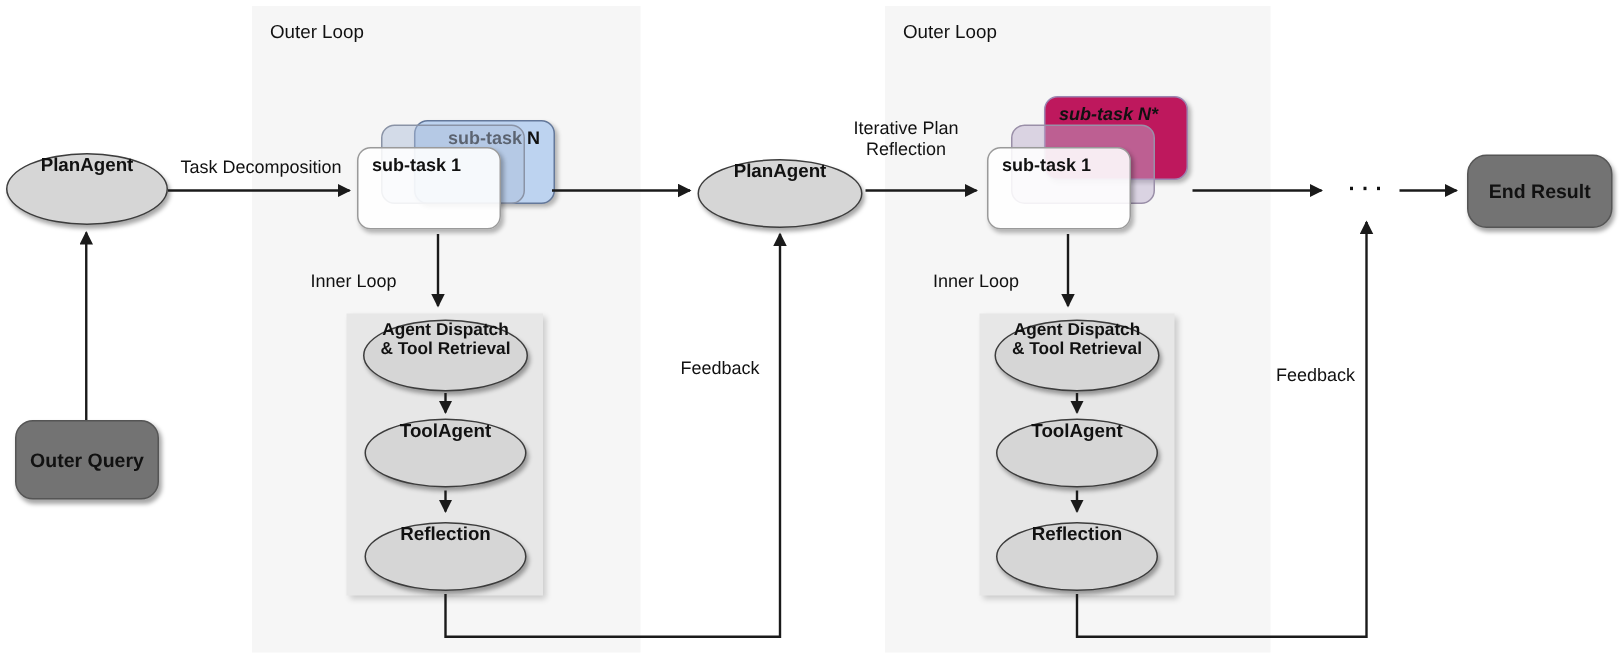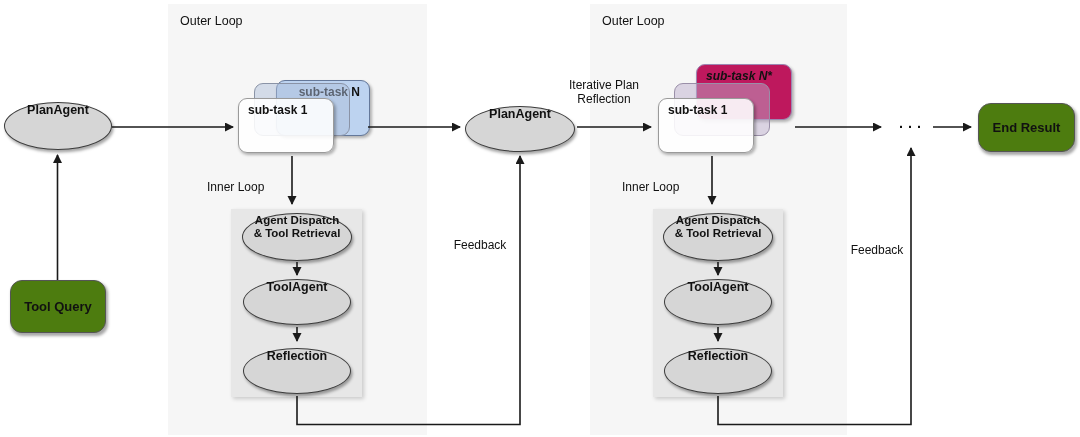--- a/index.html
+++ b/index.html
@@ -20,21 +20,21 @@
            box-shadow:1.5px 2.5px 3px rgba(0,0,0,0.35);box-sizing:border-box;}
   #pa1{left:4px;top:102px;width:108px;height:48px;}
   #pa2{left:465px;top:106px;width:110px;height:46px;}
   #e1{left:242px;top:213px;width:110px;height:48px;font-size:11.5px;}
   #e2{left:243px;top:279px;width:108px;height:46px;}
   #e3{left:243px;top:348px;width:108px;height:46px;}
   #e4{left:663px;top:213px;width:110px;height:48px;font-size:11.5px;}
   #e5{left:664px;top:279px;width:108px;height:46px;}
   #e6{left:664px;top:348px;width:108px;height:46px;}
 
-  .rectnode{position:absolute;background:#4d7c0f;border:1.3px solid #555;
+  .rectnode{position:absolute;background:#737373;border:1.3px solid #555;
             display:flex;align-items:center;justify-content:center;font-weight:bold;font-size:13px;
             box-shadow:1.5px 2.5px 3px rgba(0,0,0,0.35);box-sizing:border-box;}
   #userquery{left:10px;top:280px;width:96px;height:53px;border-radius:12px;}
   #endresult{left:978px;top:103px;width:97px;height:49px;border-radius:13px;}
 
   .card{position:absolute;border-radius:9px;box-sizing:border-box;font-weight:bold;font-size:12px;
         box-shadow:1.5px 2px 3px rgba(0,0,0,0.28);}
   .card .cap{display:block;padding:4px 9px 0 9px;}
   #cardN1{left:276px;top:64px;width:94px;height:56px;background:#bdd3f0;border:1.2px solid #64789a;text-align:right;margin-top:16px;}
   #cardM1{left:254px;top:83px;width:96px;height:53px;background:rgba(173,190,218,0.48);border:1.2px solid #8a93a6;box-shadow:none;}
@@ -107,21 +107,21 @@
     <span>&amp; Tool Retrieval</span>
   </div>
   <div class="ellipse" id="e5">
       <span>ToolAgent</span>
     </div>
   <div class="ellipse" id="e6">
       <span>Reflection</span>
     </div>
 
   <div class="rectnode" id="userquery">
-      <span>Tool Query</span>
+      <span>Outer Query</span>
     </div>
   <div class="rectnode" id="endresult">
       <span>End Result</span>
     </div>
 
   <svg id="arrows">
     <defs>
       <marker id="ah" markerWidth="10" markerHeight="10" refX="8" refY="4.5" orient="auto" markerUnits="userSpaceOnUse">
         <path d="M0,0 L9,4.5 L0,9 Z" fill="#1a1a1a"></path>
       </marker>
@@ -139,20 +139,21 @@
     <line x1="718" y1="327" x2="718" y2="341" marker-end="url(#ah)"></line>
     <polyline points="718,396 718,424.5 911,424.5 911,148" marker-end="url(#ah)"></polyline>
     <line x1="795" y1="127" x2="881" y2="127" marker-end="url(#ah)"></line>
     <line x1="933" y1="127" x2="971" y2="127" marker-end="url(#ah)"></line>
   </svg>
 
   <div class="lbl" id="lblOuter1">Outer Loop</div>
   <div class="lbl" id="lblOuter2">Outer Loop</div>
   <div class="lbl" id="lblInner1">Inner Loop</div>
   <div class="lbl" id="lblInner2">Inner Loop</div>
+  <div class="lbl" id="lblTaskDecomp">Task Decomposition</div>
   <div class="lbl" id="lblRefine">
     <span style="display:block">Iterative Plan</span>
     <span style="display:block">Reflection</span>
   </div>
   <div class="lbl" id="lblFeedback1">Feedback</div>
   <div class="lbl" id="lblFeedback2">Feedback</div>
   <div class="lbl" id="dots">···</div>
 
 </div>
 

